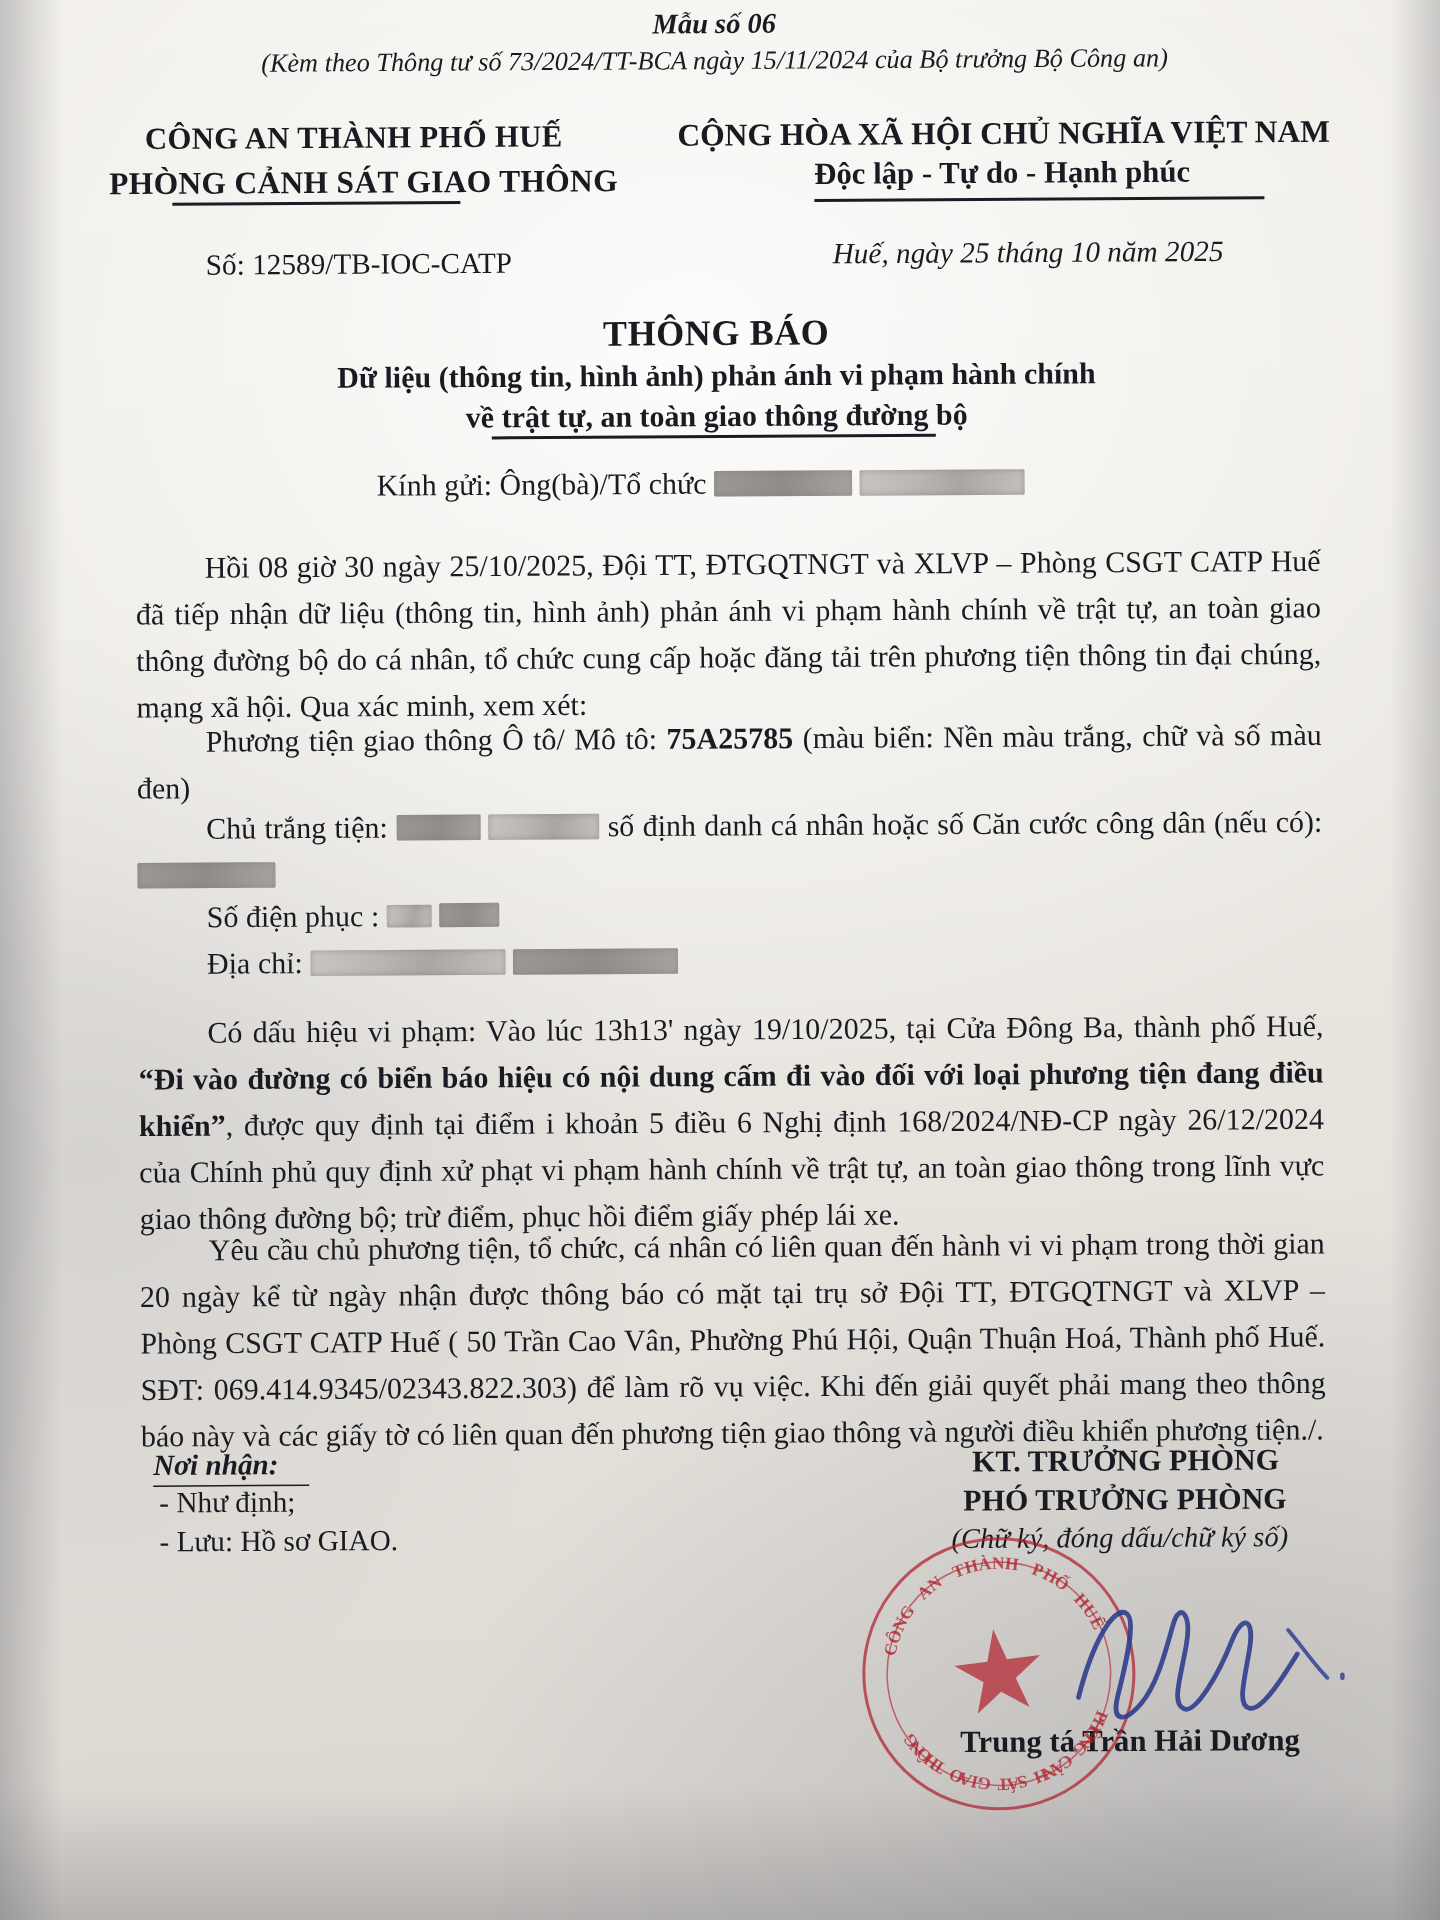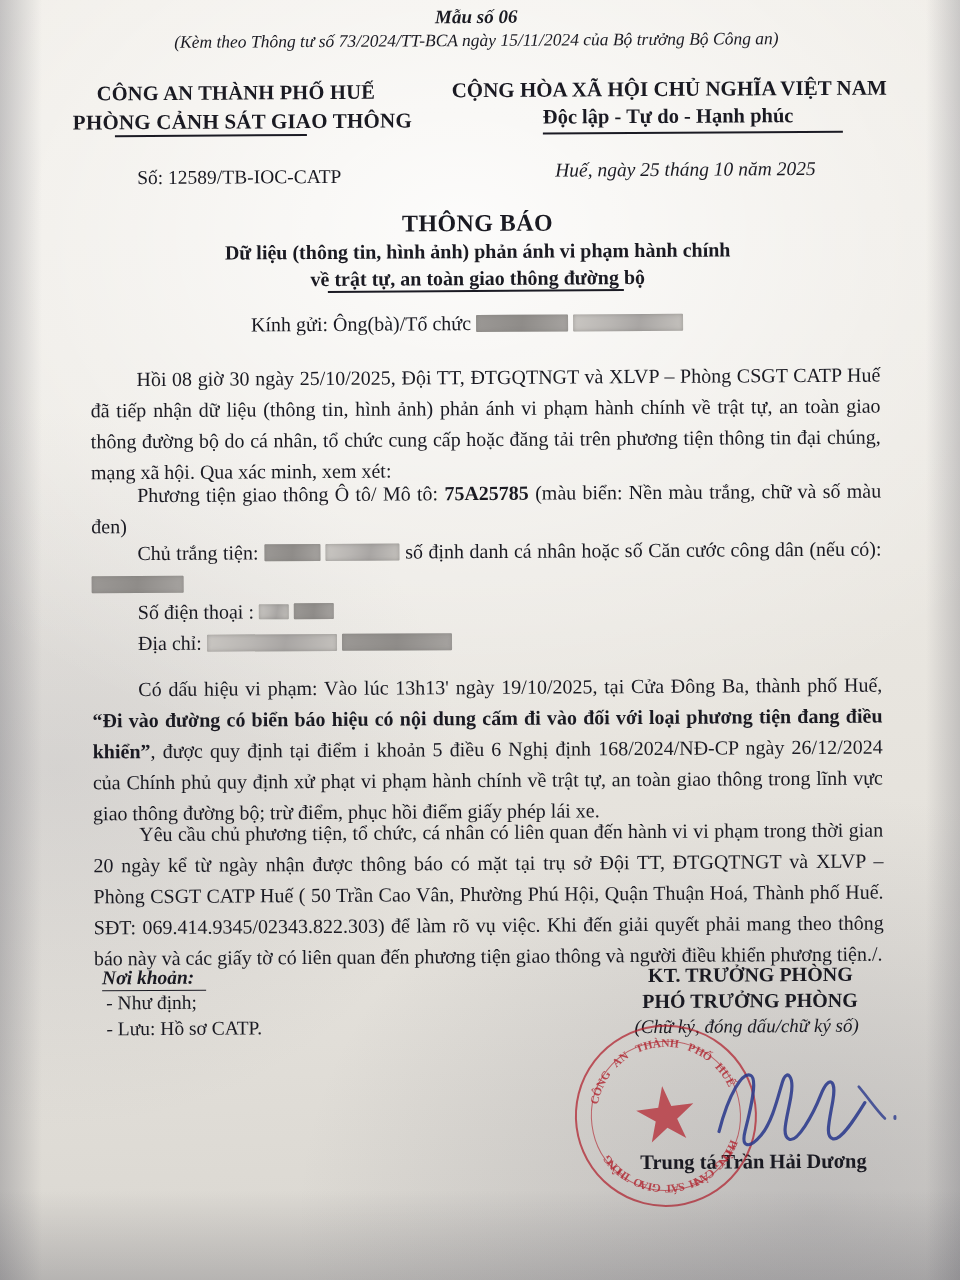--- a/index.html
+++ b/index.html
@@ -229,42 +229,42 @@
 
     <div class="para p3">
       <span>Chủ trắng tiện:</span>
       <span class="redact dark rw1"></span>
       <span class="redact rw2"></span>
       <span>số định danh cá nhân hoặc số Căn cước công dân (nếu có):</span>
       <span class="redact dark rw4"></span>
     </div>
 
     <div class="para p4">
-      <span>Số điện thoại :</span>
+      <span>Số điện phục :</span>
       <span class="redact rw7"></span>
       <span class="redact dark rw3"></span>
     </div>
 
     <div class="para p5">
       <span>Địa chỉ:</span>
       <span class="redact rw6"></span>
       <span class="redact dark rw5"></span>
     </div>
 
     <div class="para p6">
       <span>Có dấu hiệu vi phạm: Vào lúc 13h13' ngày 19/10/2025, tại Cửa Đông Ba, thành phố Huế,</span>
       <span class="b">“Đi vào đường có biển báo hiệu có nội dung cấm đi vào đối với loại phương tiện đang điều khiển”</span><span>, được quy định tại điểm i khoản 5 điều 6 Nghị định 168/2024/NĐ-CP ngày 26/12/2024 của Chính phủ quy định xử phạt vi phạm hành chính về trật tự, an toàn giao thông trong lĩnh vực giao thông đường bộ; trừ điểm, phục hồi điểm giấy phép lái xe.</span>
     </div>
 
     <div class="para p7">Yêu cầu chủ phương tiện, tổ chức, cá nhân có liên quan đến hành vi vi phạm trong thời gian 20 ngày kể từ ngày nhận được thông báo có mặt tại trụ sở Đội TT, ĐTGQTNGT và XLVP – Phòng CSGT CATP Huế ( 50 Trần Cao Vân, Phường Phú Hội, Quận Thuận Hoá, Thành phố Huế. SĐT: 069.414.9345/02343.822.303) để làm rõ vụ việc. Khi đến giải quyết phải mang theo thông báo này và các giấy tờ có liên quan đến phương tiện giao thông và người điều khiển phương tiện./.</div>
 
-    <div class="t noinhan bi">Nơi khoản:</div>
+    <div class="t noinhan bi">Nơi nhận:</div>
     <div class="noinhan-underline"></div>
     <div class="t recv1">- Như định;</div>
-    <div class="t recv2">- Lưu: Hồ sơ CATP.</div>
+    <div class="t recv2">- Lưu: Hồ sơ GIAO.</div>
 
     <div class="t sign1 b">KT. TRƯỞNG PHÒNG</div>
     <div class="t sign2 b">PHÓ TRƯỞNG PHÒNG</div>
     <div class="t sign3 i">(Chữ ký, đóng dấu/chữ ký số)</div>
     <div class="t signer b">Trung tá Trần Hải Dương</div>
 
     <div class="seal">
       <div class="ring-out"></div>
       <div class="ring-in"></div>
       <div class="star"></div>

